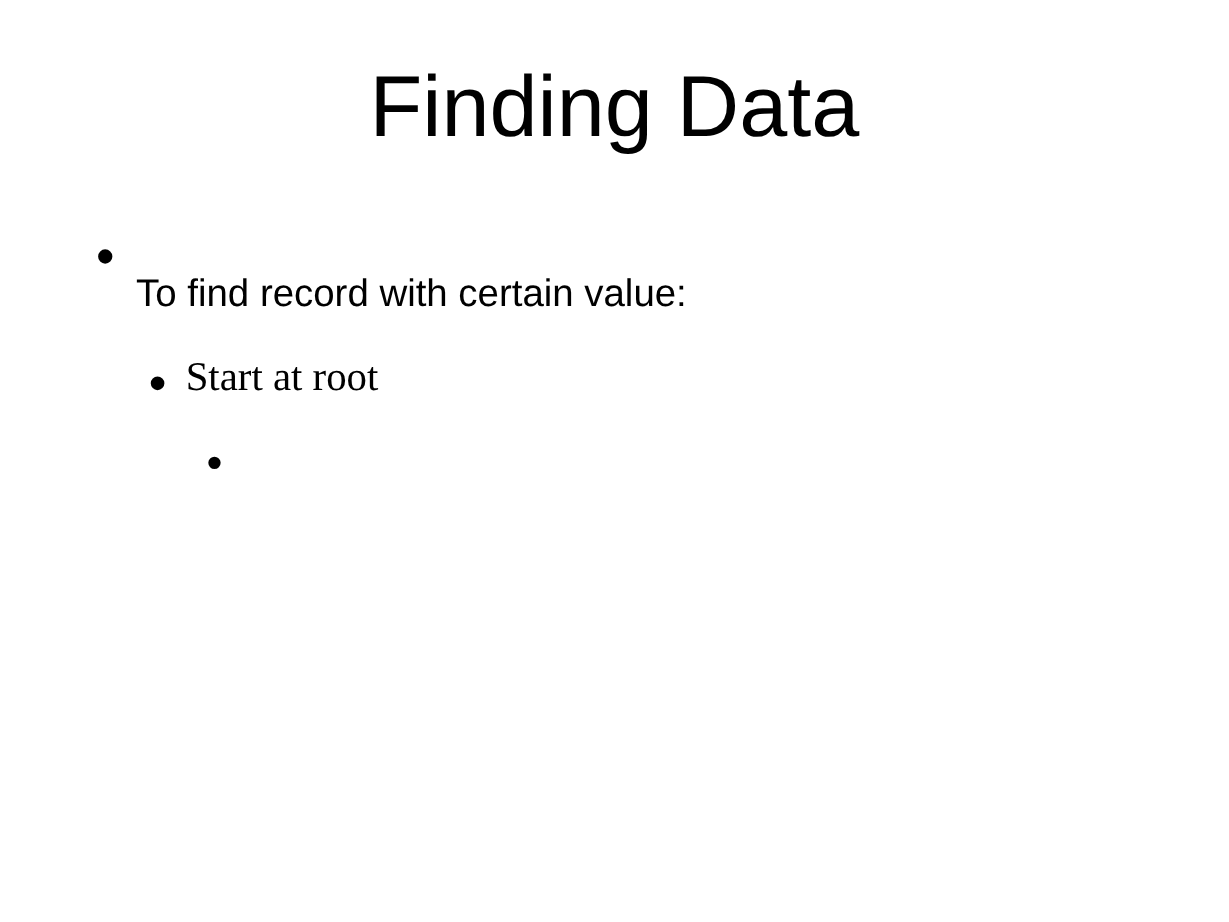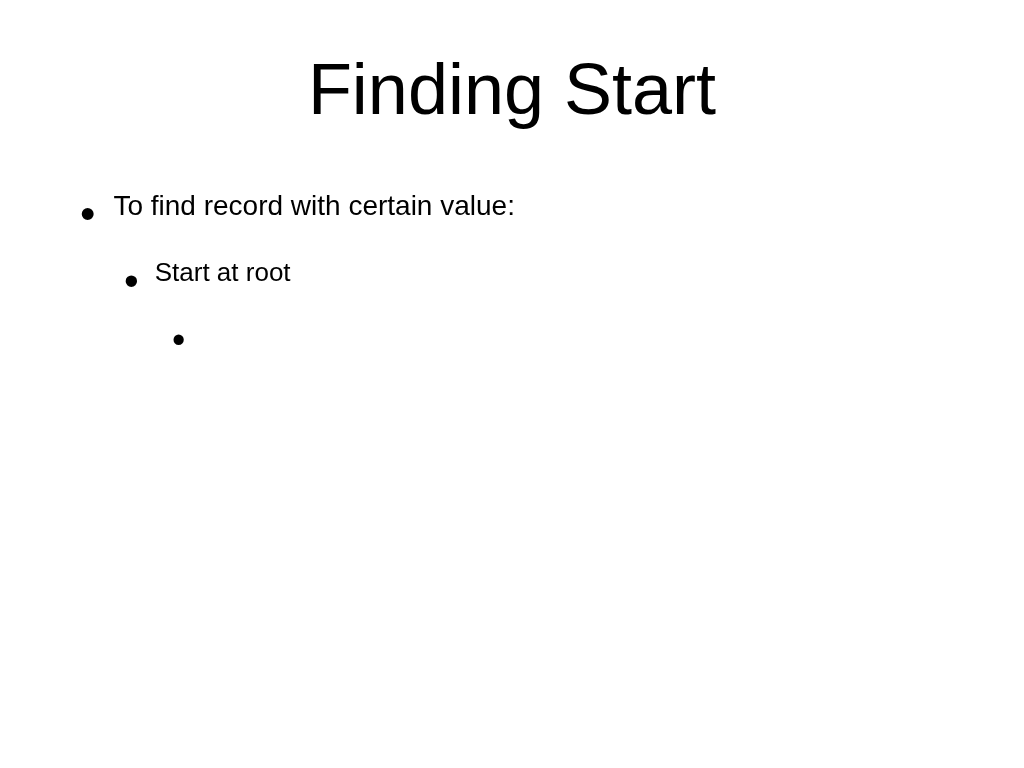--- a/index.html
+++ b/index.html
@@ -25,57 +25,59 @@
       display: flex;
       align-items: flex-start;
     }
     .bullet {
       font-size: 44px;
       line-height: 0.55;
       padding-right: 18px;
       padding-top: 14px;
     }
     .l1-text {
-      font-size: 28px;
+      font-size: 32px;
       line-height: 1.25;
+      margin-top: 36px;
     }
     .l2 {
       padding-left: 44px;
       padding-top: 30px;
     }
     .l2 .bullet {
       font-size: 42px;
       line-height: 0.5;
       padding-right: 16px;
       padding-top: 14px;
     }
     .l2-text {
-      font-size: 26px;
+      font-size: 34px;
       line-height: 1.25;
+      font-family: Liberation Serif, serif;
     }
     .l3 {
       padding-left: 48px;
       padding-top: 26px;
     }
     .l3 .bullet {
       font-size: 38px;
       line-height: 0.5;
       padding-right: 16px;
       padding-top: 14px;
     }
     .l3-text {
       font-size: 26px;
       line-height: 1.35;
       max-width: 760px;
     }
   </style>
 </head>
 <body>
 
-<div class="title">Finding Start</div>
+<div class="title">Finding Data</div>
 
 <div class="body">
   <div class="row">
     <div class="bullet">•</div>
     <div class="l1-text">To find record with certain value:</div>
   </div>
 
   <div class="l2">
     <div class="row">
       <div class="bullet">•</div>

